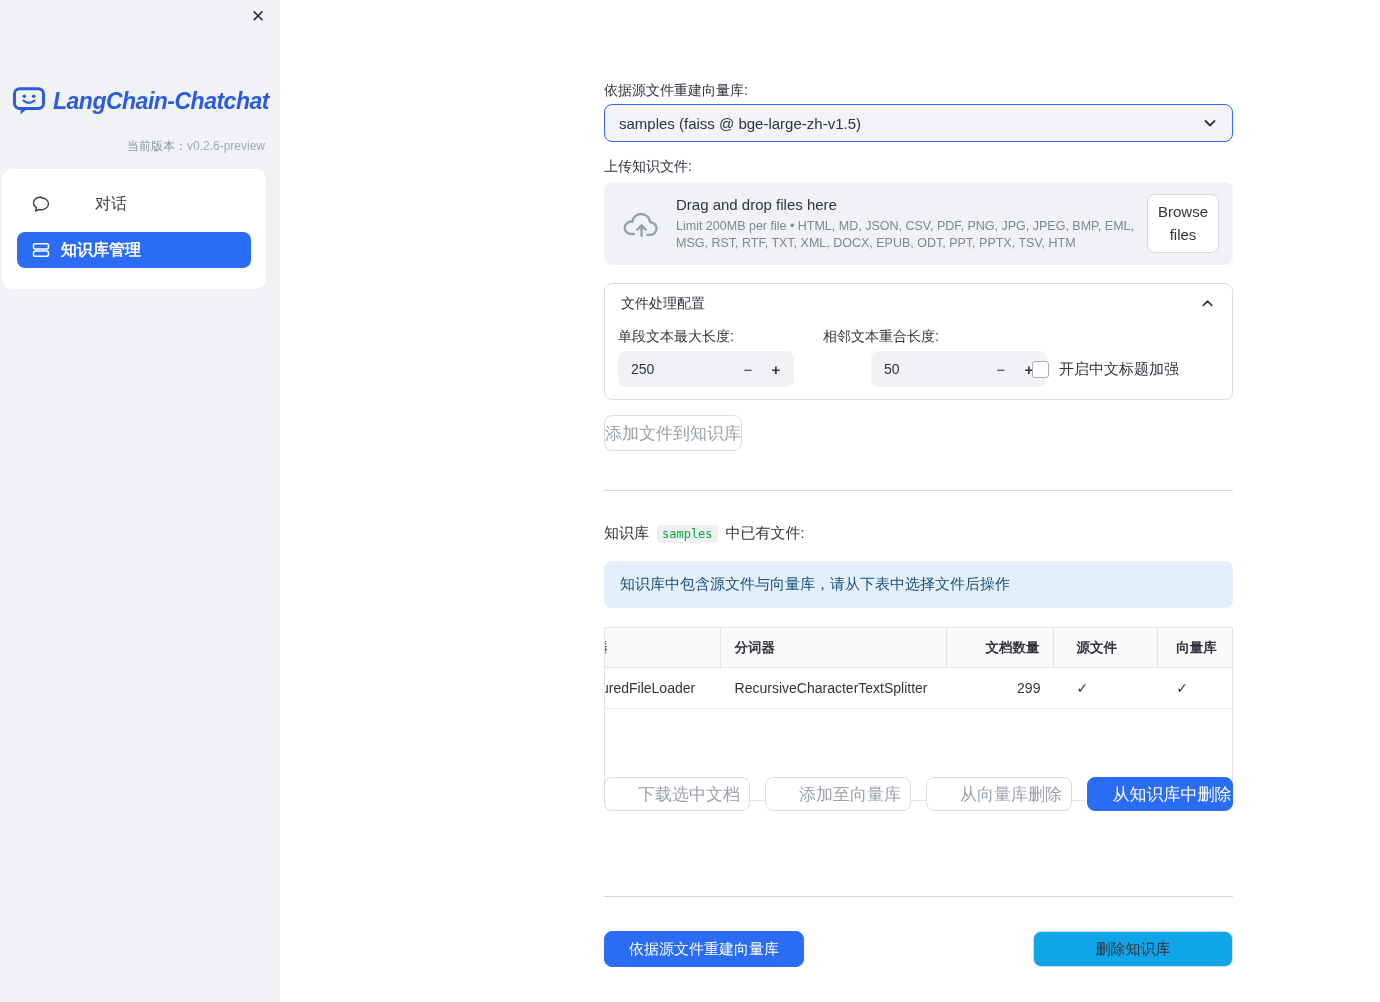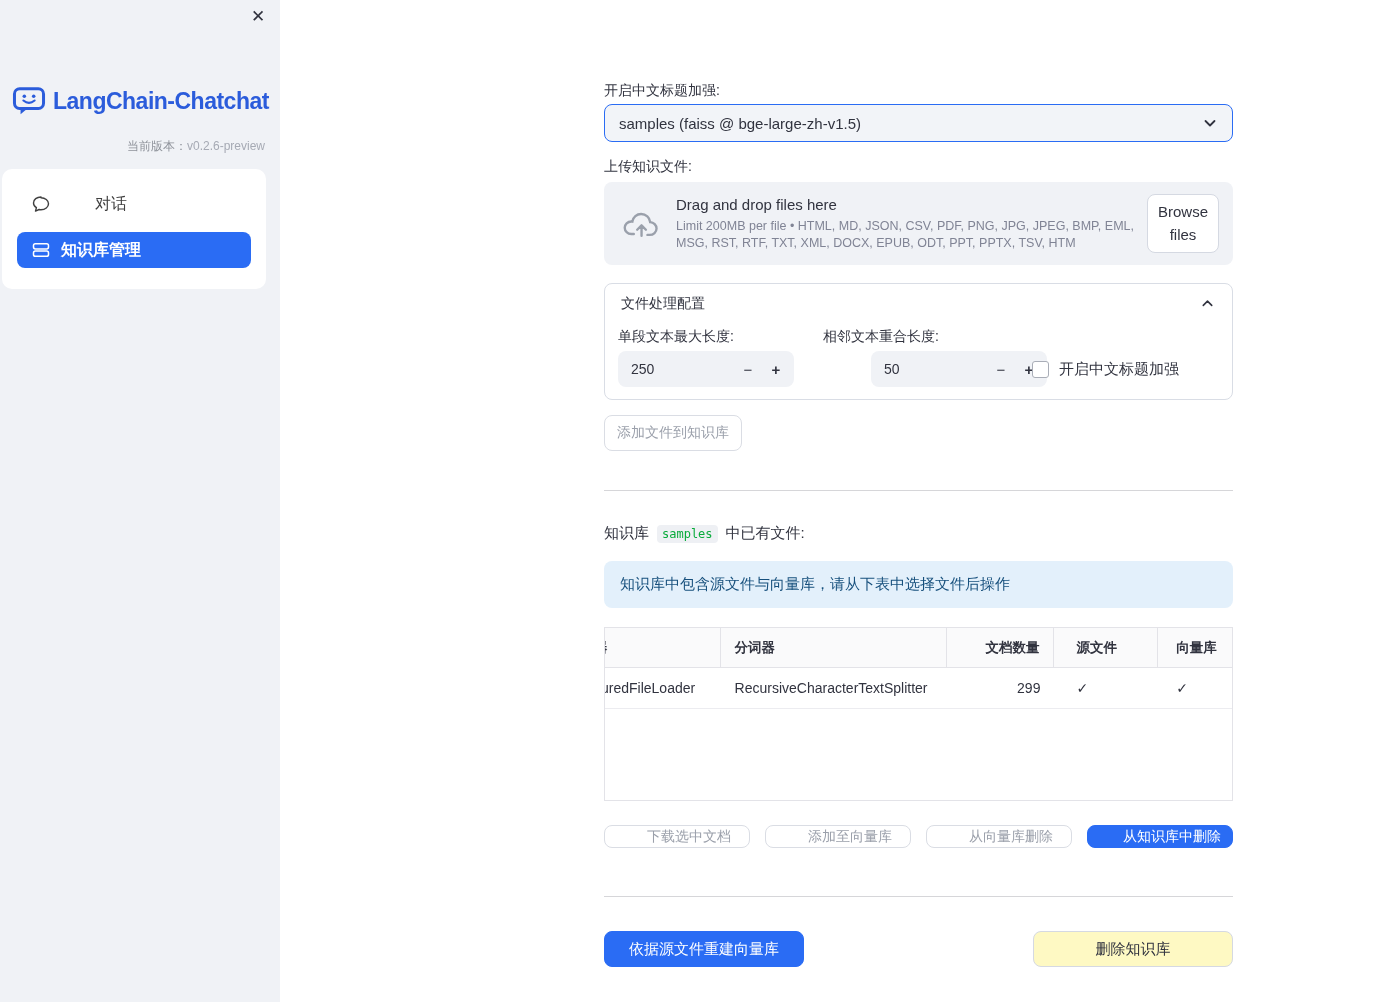--- a/index.html
+++ b/index.html
@@ -6,21 +6,21 @@
   html,body { width:1380px; height:1002px; }
   body { font-family:"Liberation Sans","DejaVu Sans",sans-serif; background:#ffffff; color:#31333f; }
   .page { position:relative; width:1380px; height:1002px; overflow:hidden; background:#fff; }
 
   
   .sidebar { position:absolute; left:0; top:0; width:280px; height:1002px; background:#f0f2f6; }
   .close-btn { position:absolute; top:5px; left:246px; width:24px; height:24px; font-size:17px;
                color:#31333f; text-align:center; line-height:24px; cursor:pointer; }
   .logo-row { position:absolute; left:12px; top:86px; display:flex; align-items:center; gap:7px; }
   .logo-icon { width:34px; height:30px; color:#2b5cdb; }
-  .logo-text { font-size:23px; font-weight:bold; color:#2b5cdb; letter-spacing:-0.5px; }
+  .logo-text { font-size:23px; font-weight:bold; font-style:italic; color:#2b5cdb; letter-spacing:-0.5px; }
   .version-row { position:absolute; left:0; top:138px; width:265px; text-align:right; font-size:12px; }
   .version-label { color:#8f939b; }
   .version-value { color:#a6aab4; }
   .menu-card { position:absolute; left:2px; top:169px; width:264px; height:120px; background:#ffffff; border-radius:10px; }
   .menu-item { position:absolute; left:15px; width:234px; height:36px; display:flex; align-items:center; gap:10px;
                padding-left:14px; border-radius:8px; font-size:16px; cursor:pointer; }
   .menu-item.plain { top:17px; color:#404040;gap:44px; }
   .menu-item.selected { top:63px; background:#2a6cf4; color:#ffffff; font-weight:bold; }
   .menu-icon { width:20px; height:20px; flex:0 0 auto; }
 
@@ -52,22 +52,22 @@
   .exp-label { position:absolute; top:44px; font-size:14px; color:#31333f; }
   .num-input { position:absolute; top:67px; width:176px; height:36px; background:#f0f2f6; border-radius:8px;
                display:flex; align-items:center; padding:0 4px 0 13px; }
   .num-value { flex:1; font-size:14px; color:#31333f; }
   .step-btn { width:28px; height:28px; border:none; background:transparent; font-size:15px; color:#31333f;
               cursor:pointer; font-family:inherit; }
   .checkbox-row { position:absolute; left:427px; top:76px; display:flex; align-items:center; gap:10px; cursor:pointer; }
   .checkbox-box { width:17px; height:17px; border:1.5px solid #a9adb7; border-radius:3px; background:#fff; }
   .checkbox-label { font-size:15px; color:#31333f; }
 
-  .btn { border-radius:8px; font-size:14px; font-family:inherit; cursor:pointer; text-align:center; }
-  .btn.secondary { background:#fef9c3; border:1px solid #d5d9e2; color:#31333f; }
+  .btn { border-radius:8px; font-size:17px; font-family:inherit; cursor:pointer; text-align:center; }
+  .btn.secondary { background:#0ea5e9; border:1px solid #d5d9e2; color:#31333f; }
   .btn.disabled { background:#ffffff; border:1px solid #dadde4; color:#9ba0ab; cursor:default; }
   .btn.primary { background:#2a6cf4; border:1px solid #2a6cf4; color:#ffffff; }
 
   .add-files-btn { position:absolute; left:0; top:415px; width:138px; height:36px; }
 
   .divider { position:absolute; left:0; width:629px; height:1px; background:rgba(49,51,63,0.2); }
 
   .kb-line { position:absolute; left:0; top:524px; font-size:15px; color:#31333f; display:flex; align-items:center; gap:8px; }
   .code-chip { font-family:"DejaVu Sans Mono","Liberation Mono",monospace; font-size:12px; color:#09ab3b;
                background:#eef0f4; border-radius:4px; padding:2px 5px; }
@@ -85,21 +85,21 @@
   .gr-cell { display:flex; align-items:center; font-size:14px; color:#31333f; overflow:hidden;
              padding:0 14px; white-space:nowrap; }
   .c1 { width:116px; padding-left:0 !important; }
   .c2 { width:227px; }
   .c3 { width:108px; justify-content:flex-end; }
   .c4 { width:104px; padding-left:22px !important; }
   .c5 { width:74px; padding-left:18px !important; }
   .clip-left-h { margin-left:-11px; }
   .clip-left-r { margin-left:-4px; }
 
-  .actions .btn { position:absolute; top:825px; width:146px; height:23px;padding-left:24px; }
+  .actions .btn { position:absolute; top:777px; width:146px; height:34px;padding-left:24px; }
 
   .bottom-btn { position:absolute; top:931px; width:200px; height:36px; font-size:15px; }
 </style>
 </head>
 <body>
 
 <div class="page">
 
   <div class="sidebar">
     <div class="close-btn">✕</div>
@@ -137,21 +137,21 @@
             <rect x="3" y="13.3" width="18" height="6.2" rx="2.2" fill="none" stroke="#ffffff" stroke-width="1.8"></rect>
           </svg>
         </span>
         <span>知识库管理</span>
       </div>
     </div>
   </div>
 
   <div class="main">
 
-    <div class="field-label" style="top:82px;">开启中文标题加强:</div>
+    <div class="field-label" style="top:82px;">依据源文件重建向量库:</div>
 
     <div class="selectbox">
       <span class="sel-value">samples (faiss @ bge-large-zh-v1.5)</span>
       <span class="chev">
         <svg viewBox="0 0 16 16" width="16" height="16">
             <path d="M3.5 6l4.5 4.5L12.5 6" fill="none" stroke="#31333f" stroke-width="1.8" stroke-linecap="round" stroke-linejoin="round"></path>
           </svg>
       </span>
     </div>
 

